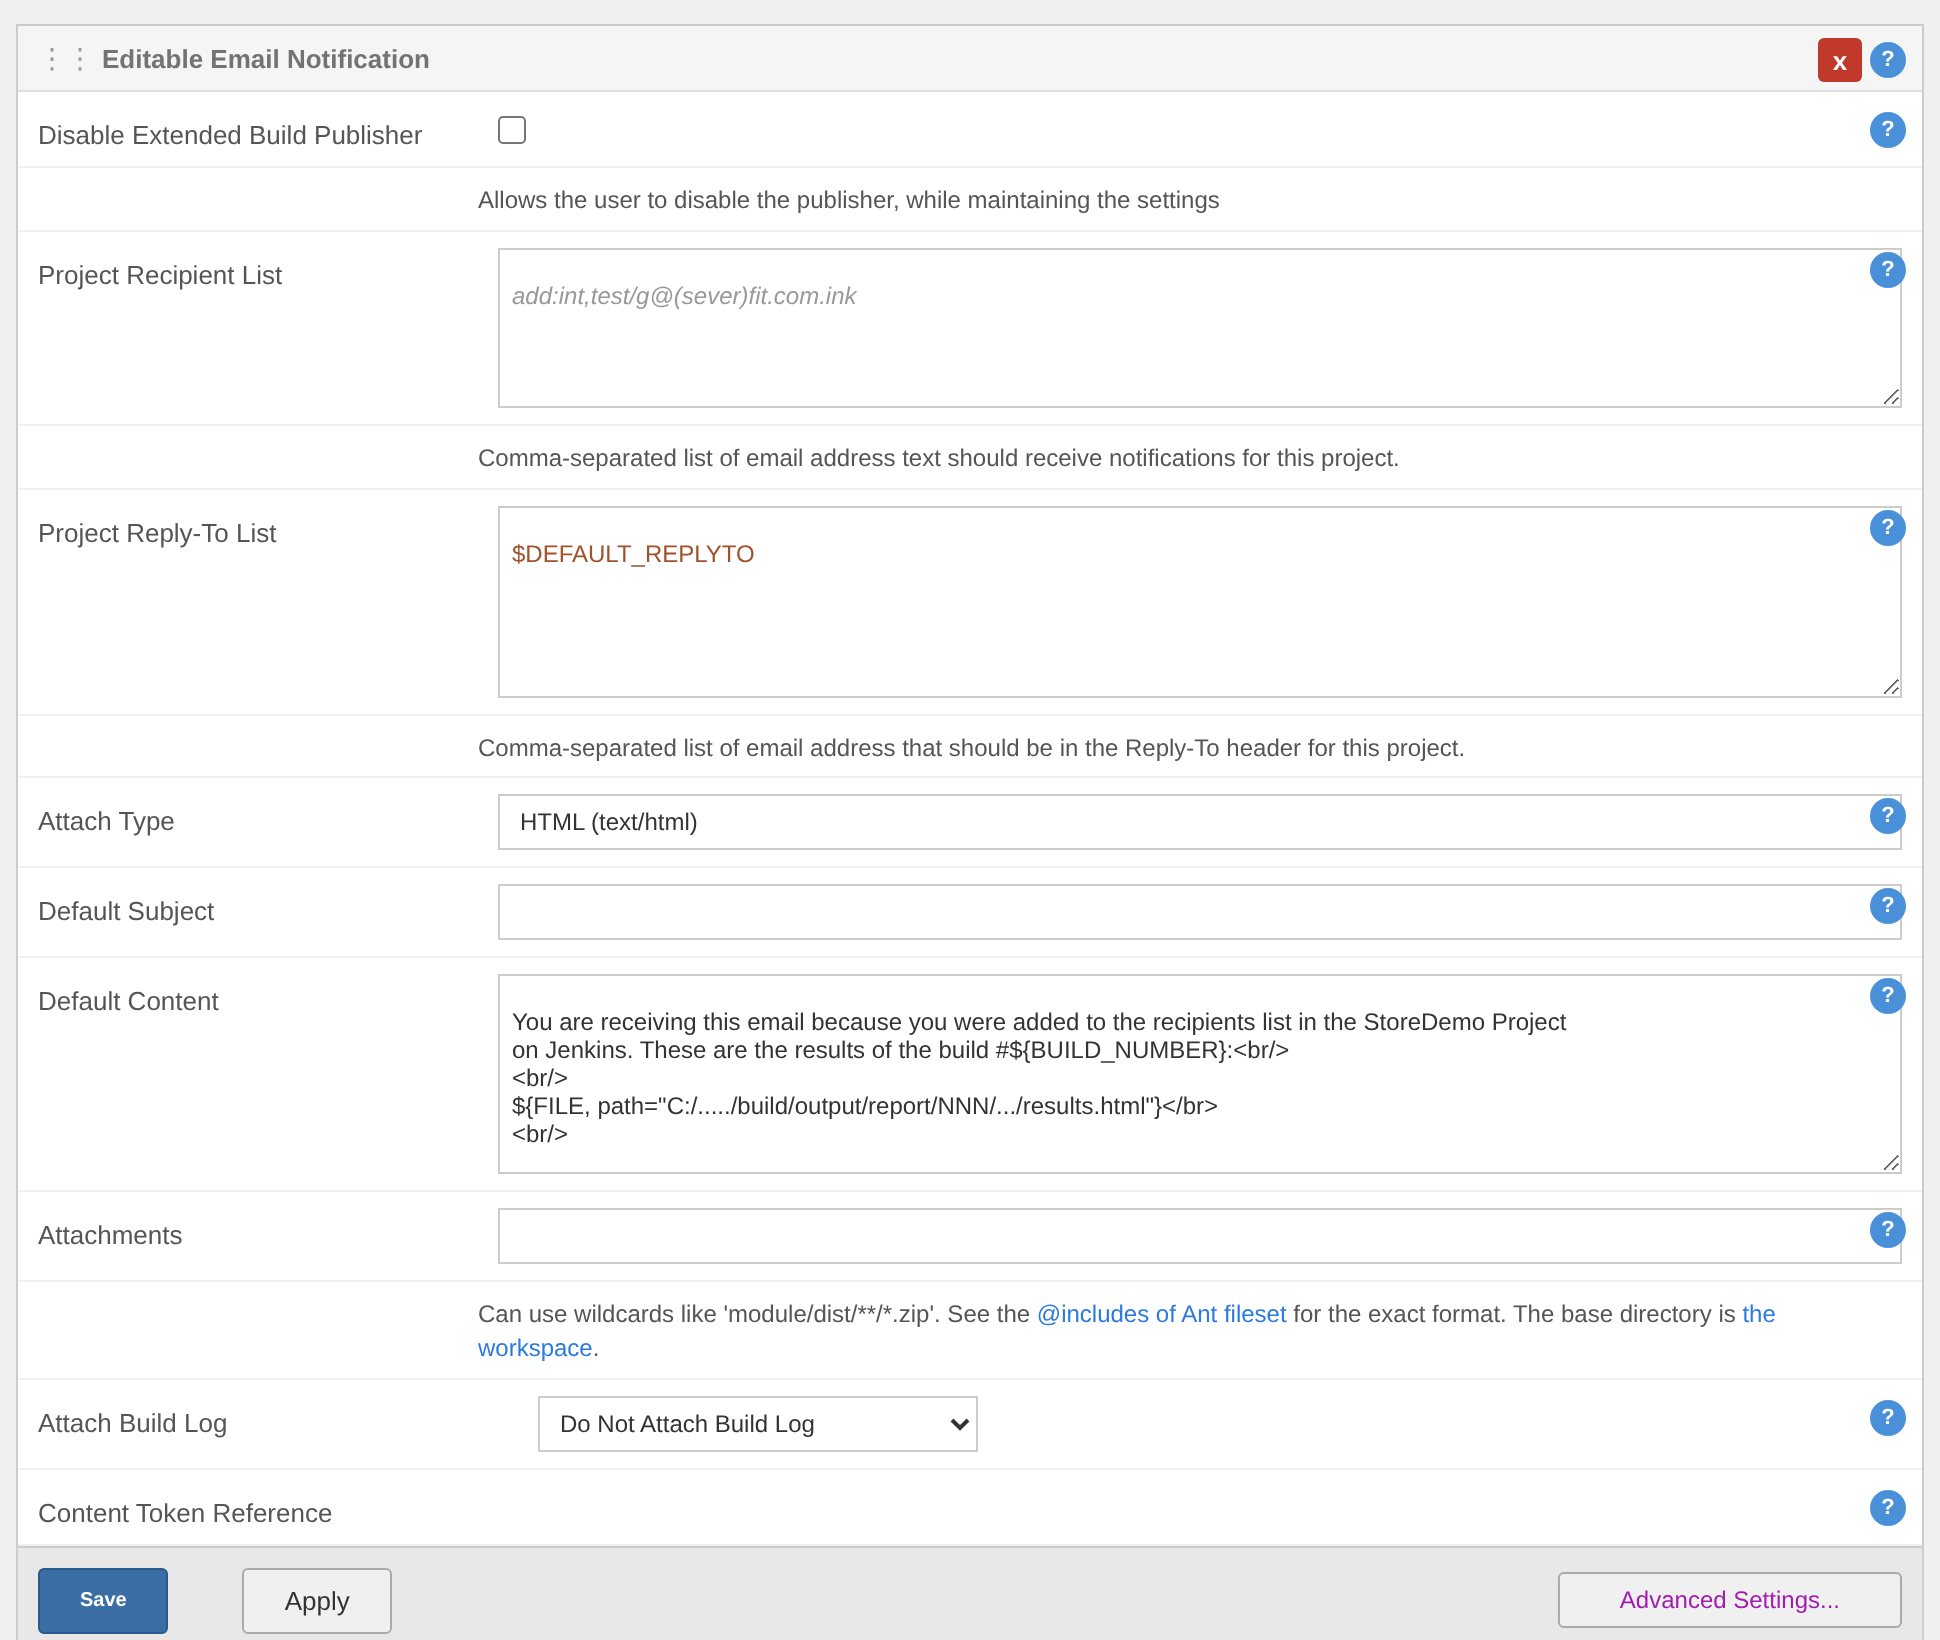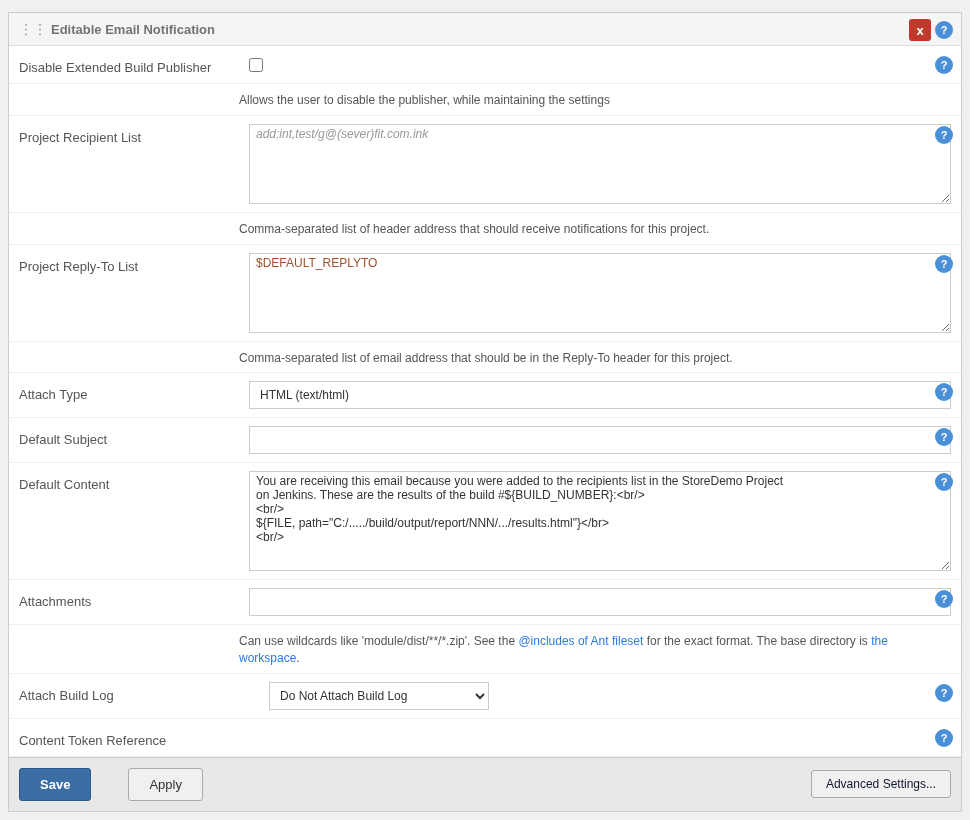--- a/index.html
+++ b/index.html
@@ -116,21 +116,21 @@
       line-height: 1.4;
       border-bottom: 1px solid #f0f0f0;
     }
     .hint-text a {
       color: #2a7ae2;
       text-decoration: none;
     }
     textarea {
       width: 100%;
       border: 1px solid #ccc;
-      padding: 2px 6px;
+      padding: 16px 6px;
       font-size: 12px;
       font-family: Arial, sans-serif;
       resize: vertical;
       color: #333;
       outline: none;
     }
     input[type="text"] {
       width: 100%;
       border: 1px solid #ccc;
       padding: 4px 6px;
@@ -168,21 +168,21 @@
       width: 14px;
       height: 14px;
       cursor: pointer;
     }
     .recipient-textarea {
       height: 80px;
       color: #999;
       font-style: italic;
     }
     .replyto-textarea {
-      height: 80px;
+      height: 96px;
     }
     .default-content-textarea {
       height: 100px;
     }
     .attachments-input-wrap {
       display: flex;
       width: 100%;
     }
     .footer-bar {
       display: flex;
@@ -195,40 +195,40 @@
     }
     .footer-left {
       display: flex;
       gap: 8px;
     }
     .btn-save {
       background: #3a6ea5;
       color: white;
       border: 1px solid #2a5a8a;
       padding: 8px 20px;
-      font-size: 13px;
+      font-size: 10px;
       cursor: pointer;
       border-radius: 3px;
       font-weight: bold;
     }
     .btn-apply {
       background: #f0f0f0;
       color: #333;
       border: 1px solid #aaa;
       padding: 8px 20px;
       font-size: 13px;
       cursor: pointer;
       border-radius: 3px;
       margin-left: 29px;
     }
     .btn-advanced {
       background: #f0f0f0;
-      color: #0f172a;
+      color: #a21caf;
       border: 1px solid #aaa;
-      padding: 6px 14px;
+      padding: 6px 30px;
       font-size: 12px;
       cursor: pointer;
       border-radius: 3px;
     }
     .attach-row-content {
       display: flex;
       align-items: center;
       gap: 6px;
     }
   </style>
@@ -258,21 +258,21 @@
       </div>
       <div class="hint-text">Allows the user to disable the publisher, while maintaining the settings</div>
 
       <div class="form-row">
         <div class="form-label">Project Recipient List</div>
         <div class="form-content">
           <textarea class="recipient-textarea" style="">add:int,test/g@(sever)fit.com.ink</textarea>
         </div>
         <span class="help-icon form-row-help">?</span>
       </div>
-      <div class="hint-text">Comma-separated list of header address that should receive notifications for this project.</div>
+      <div class="hint-text">Comma-separated list of email address text should receive notifications for this project.</div>
 
       <div class="form-row">
         <div class="form-label">Project Reply-To List</div>
         <div class="form-content">
           <textarea class="replyto-textarea" style="color: rgb(160, 82, 45);">$DEFAULT_REPLYTO</textarea>
         </div>
         <span class="help-icon form-row-help">?</span>
       </div>
       <div class="hint-text">Comma-separated list of email address that should be in the Reply-To header for this project.</div>
 

